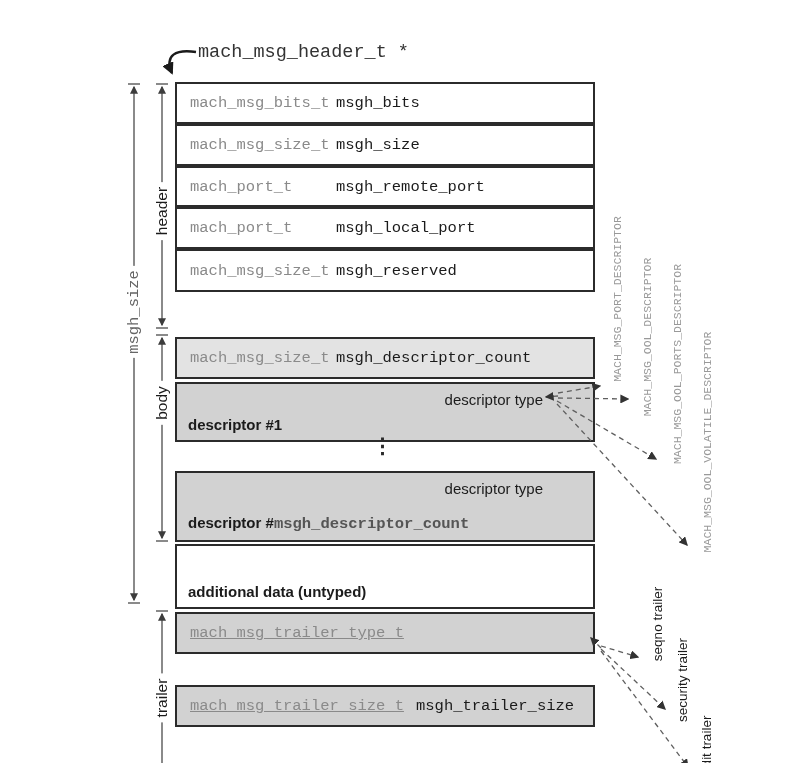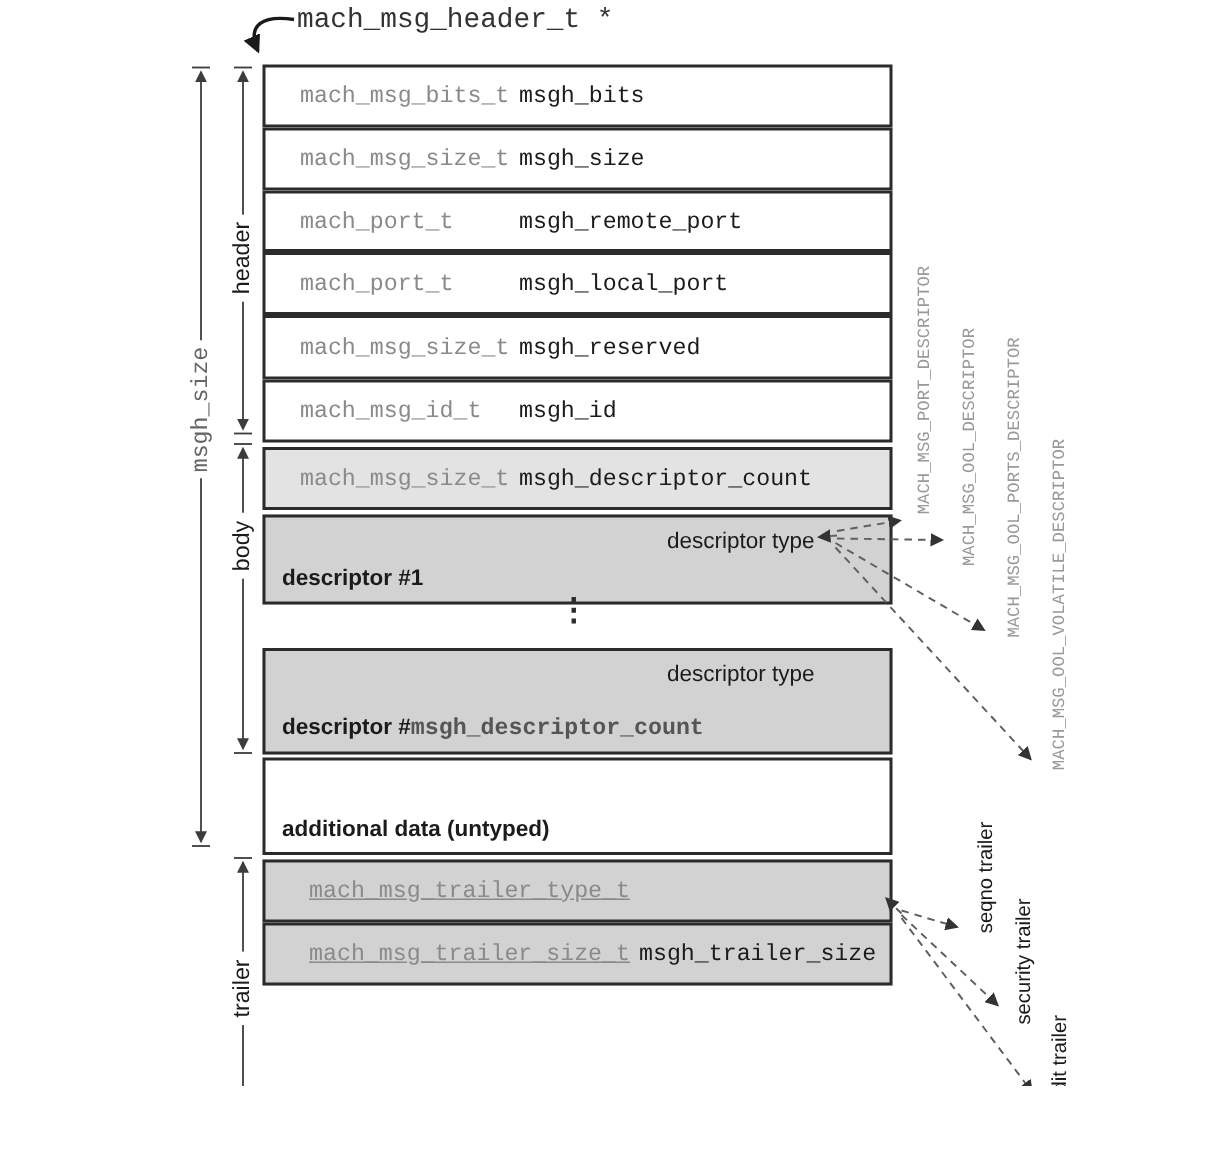--- a/index.html
+++ b/index.html
@@ -1,23 +1,23 @@
 <!DOCTYPE html>
 <html style="--border: #2b2b2b; --fill_light: #e3e3e3; --fill_mid: #d2d2d2; --type_text: #8a8a8a; --name_text: #1b1b1b; --side_mono: #666666; --descriptor_const: #999999; --arrow: #3c3c3c;"><head>
 <meta charset="utf-8">
 <style>
   html,body{margin:0;padding:0;background:#fff;}
   #canvas{position:relative;width:803px;height:724px;background:#fff;overflow:hidden;
-          font-family:"Liberation Sans",sans-serif;color:#1b1b1b;}
+          font-family:"Liberation Sans",sans-serif;color:#1b1b1b;margin-top:39px;}
   
   .row{position:absolute;left:175px;width:420px;box-sizing:border-box;
        border:2px solid var(--border,#2b2b2b);background:#fff;}
   .row.light{background:var(--fill_light,#e3e3e3);}
-  .row.mid{background:var(--fill_mid,#d2d2d2);text-align:center;}
-  .cell{display:flex;align-items:center;height:100%;padding-left:23px;box-sizing:border-box;border-radius:12px;}
+  .row.mid{background:var(--fill_mid,#d2d2d2);}
+  .cell{display:flex;align-items:center;height:100%;padding-left:13px;box-sizing:border-box;border-radius:12px;}
   .mono{font-family:"Liberation Mono","DejaVu Sans Mono",monospace;}
   .type{font-size:15.5px;color:var(--type_text,#8a8a8a);width:146px;flex:none;white-space:pre;}
   .type.wide{width:226px;text-decoration:underline;}
   .name{font-size:15.5px;font-weight:normal;color:var(--name_text,#1b1b1b);white-space:pre;}
   .bl-label{position:absolute;left:11px;bottom:7px;font-size:15px;color:#1b1b1b;white-space:nowrap;font-weight:bold;}
   .tr-label{position:absolute;right:50px;top:7px;font-size:15px;color:#1b1b1b;white-space:nowrap;}
   .mono-gray{font-size:15.5px;color:#555;}
   
   .vlabel{position:absolute;transform:translate(-50%,-50%) rotate(-90deg);white-space:nowrap;}
   .side-mono{font-size:15.5px;color:var(--side_mono,#666);background:#fff;padding:2px 4px;}
@@ -59,26 +59,20 @@
       <span class="mono type">mach_port_t</span>
       <span class="mono name">msgh_local_port</span>
     </div>
   </div>
   <div class="row" style="top:210px;height:43px;">
     <div class="cell">
       <span class="mono type">mach_msg_size_t</span>
       <span class="mono name">msgh_reserved</span>
     </div>
   </div>
-  <div class="row" style="top:253px;height:42px;">
-    <div class="cell">
-      <span class="mono type">mach_msg_id_t</span>
-      <span class="mono name">msgh_id</span>
-    </div>
-  </div>
 
   <div class="row light" style="top:298px;height:42px;">
     <div class="cell">
       <span class="mono type">mach_msg_size_t</span>
       <span class="mono name">msgh_descriptor_count</span>
     </div>
   </div>
 
   <div class="row mid" style="top:343px;height:60px;">
     <div class="tr-label">descriptor type</div>
@@ -94,21 +88,21 @@
 
   <div class="row" style="top:505px;height:65px;text-align:center;">
     <div class="bl-label">additional data (untyped)</div>
   </div>
 
   <div class="row mid" style="top:573px;height:42px;">
     <div class="cell">
       <span class="mono type wide">mach_msg_trailer_type_t</span>
     </div>
   </div>
-  <div class="row mid" style="top:615px;height:42px;">
+  <div class="row mid" style="top:646px;height:42px;">
     <div class="cell">
       <span class="mono type wide">mach_msg_trailer_size_t</span>
       <span class="mono name">msgh_trailer_size</span>
     </div>
   </div>
 
   <svg class="overlay" width="803" height="772" viewBox="0 0 803 772">
     <defs>
       <marker id="mb" markerUnits="userSpaceOnUse" markerWidth="12" markerHeight="12" viewBox="0 0 10 10" refX="8.5" refY="5" orient="auto-start-reverse">
         <path d="M0,0 L10,5 L0,10 z" fill="#1a1a1a"></path>

